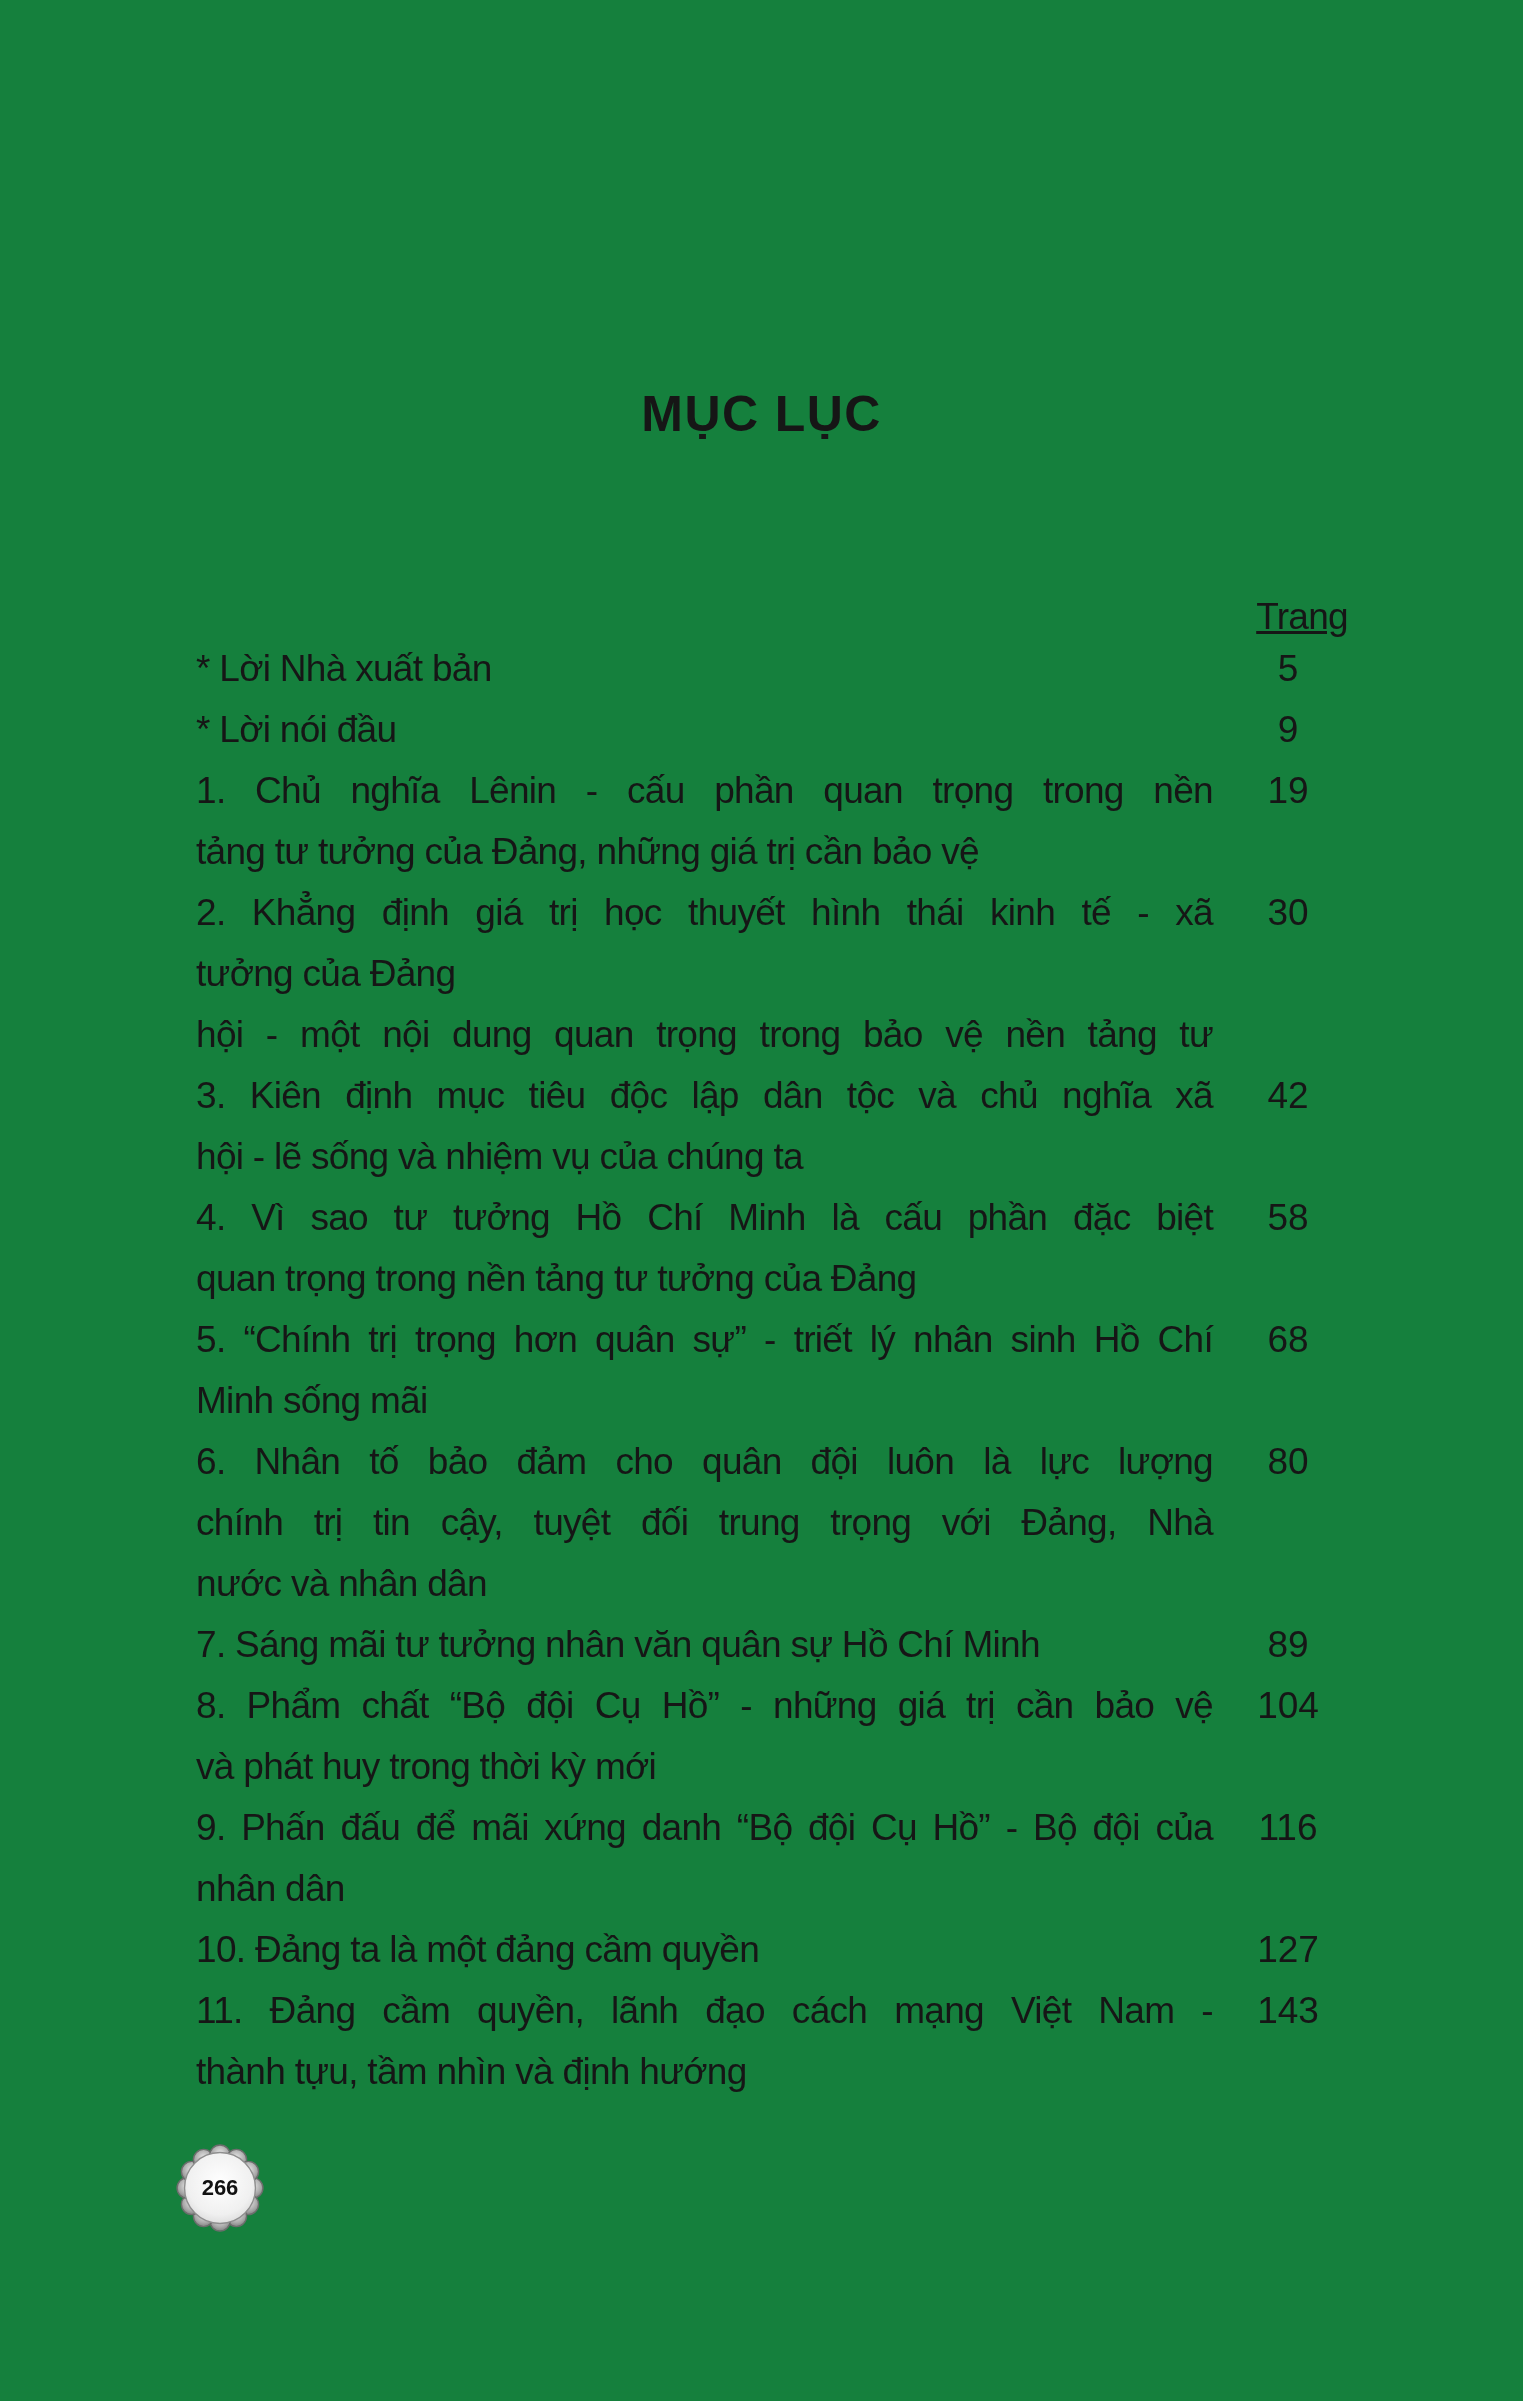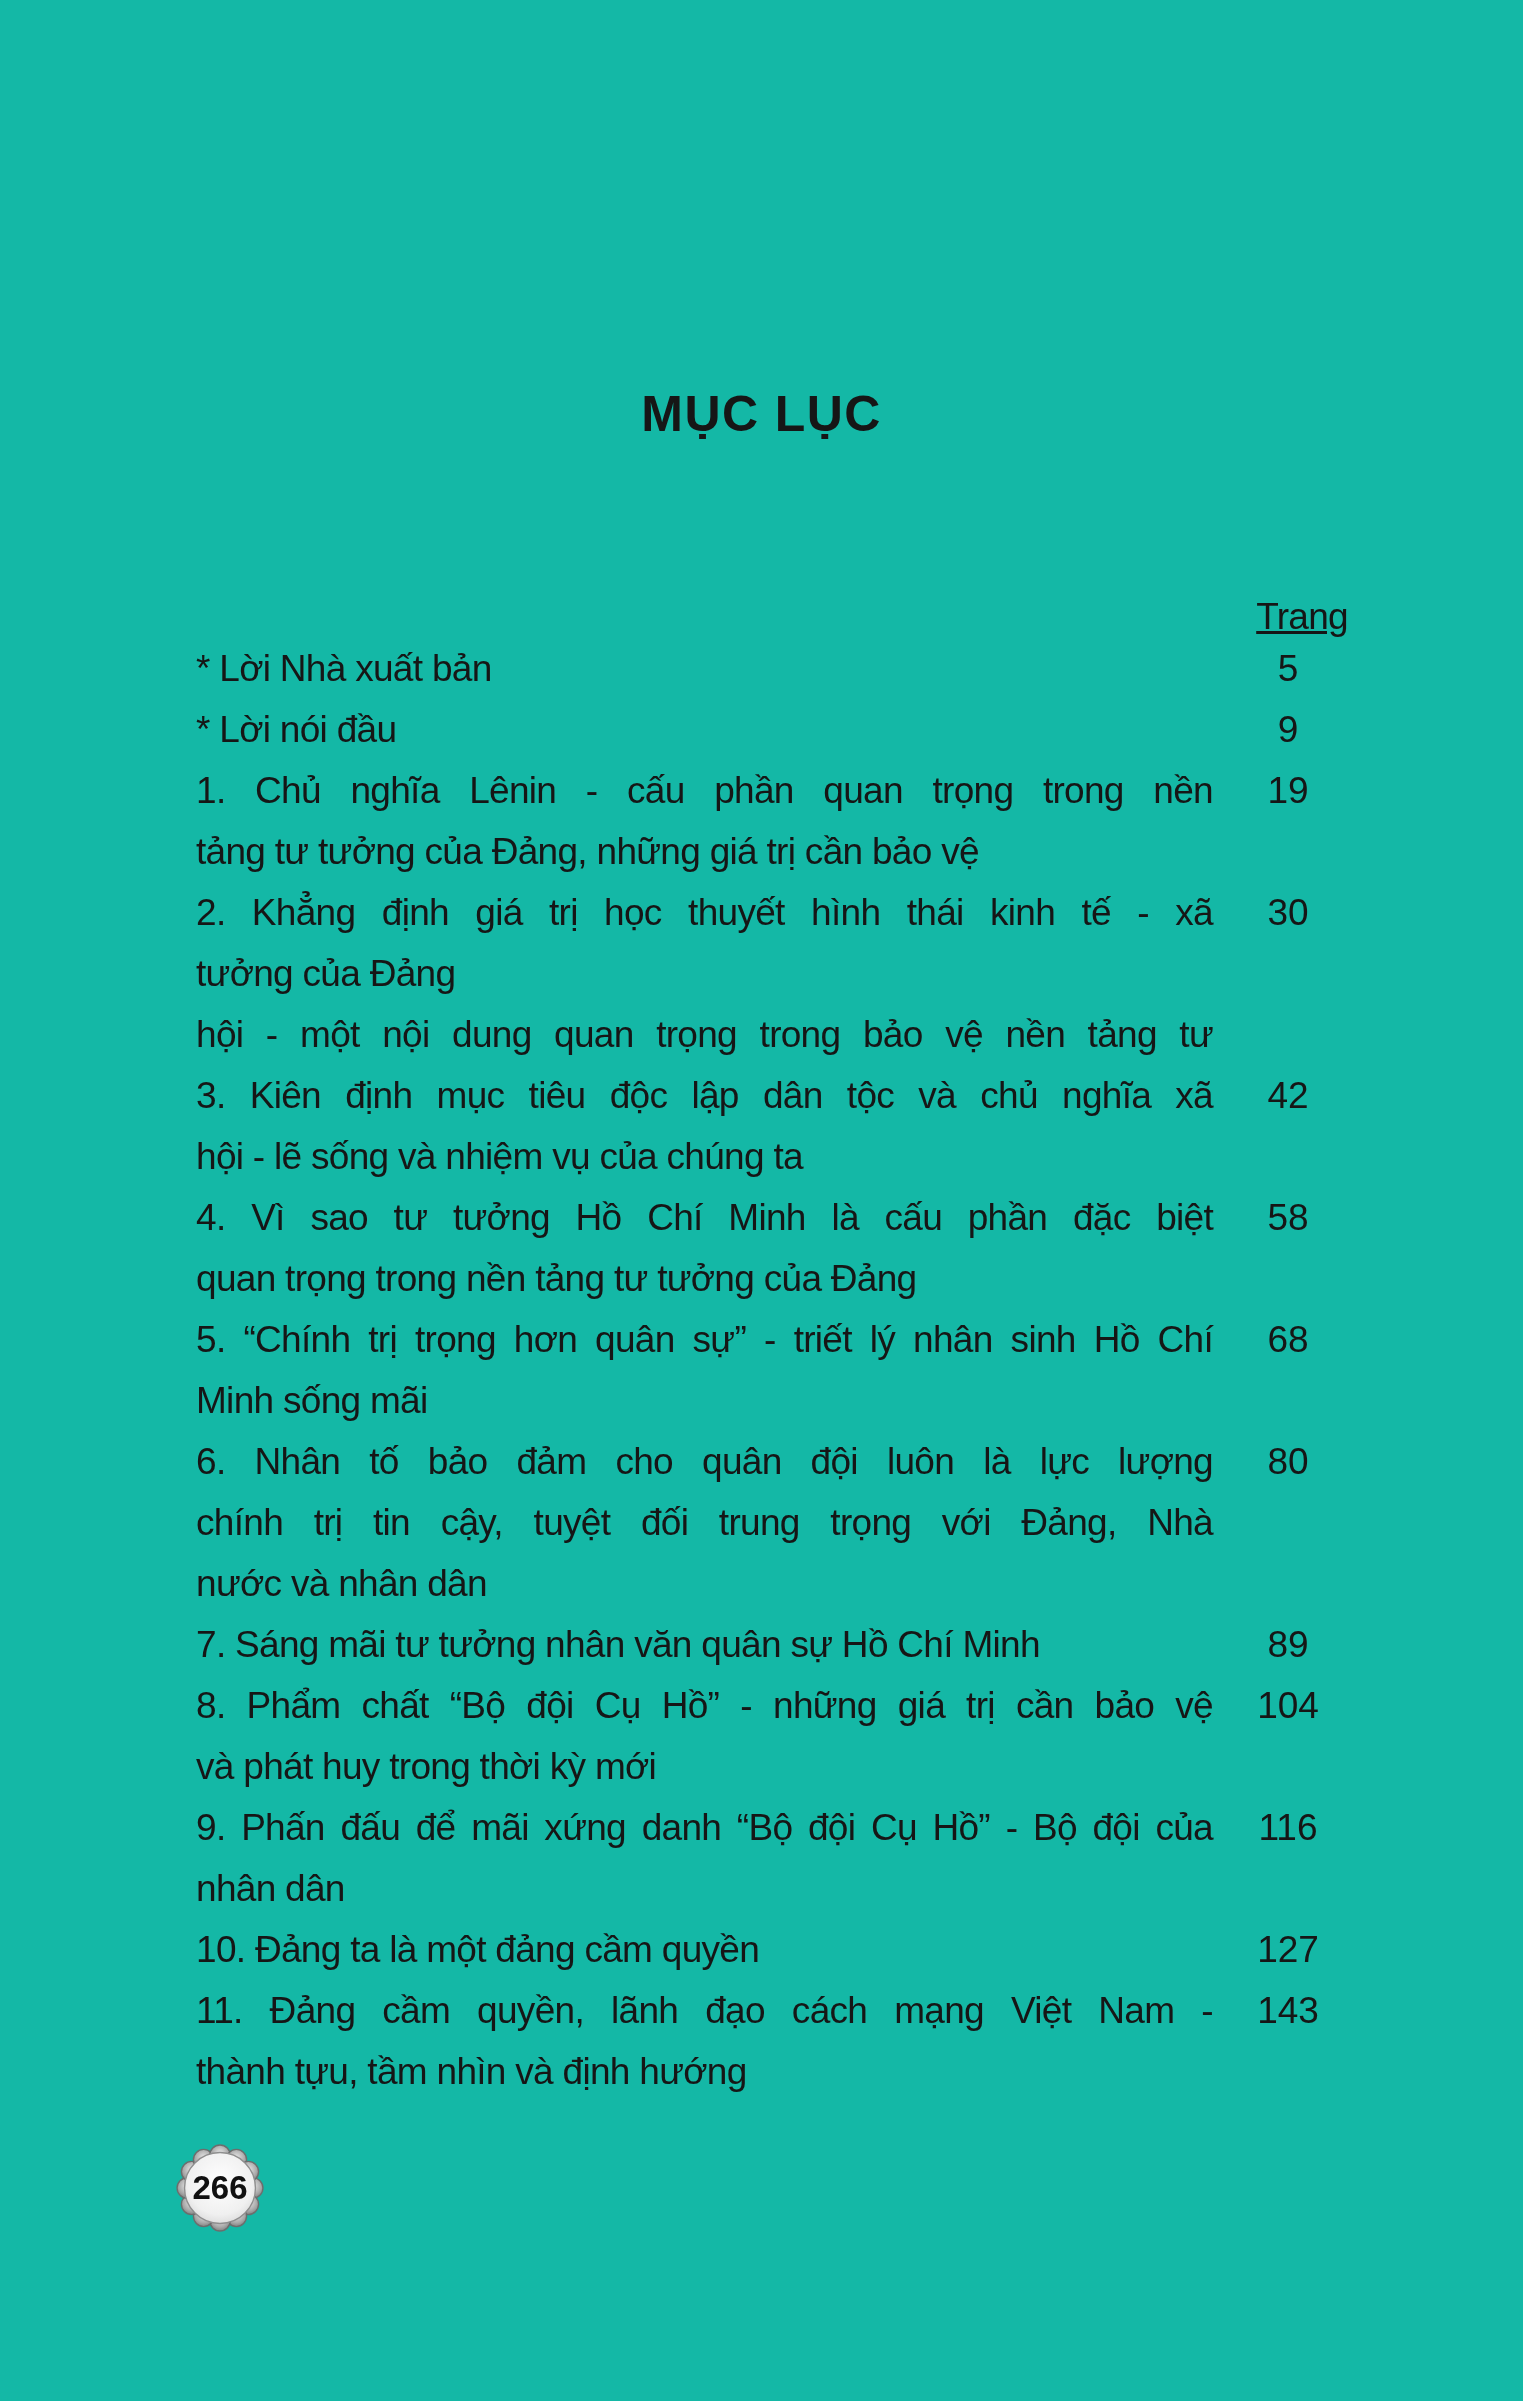--- a/index.html
+++ b/index.html
@@ -4,21 +4,21 @@
 <style>
   html, body {
     margin: 0;
     padding: 0;
     background: #ffffff;
   }
   .sheet {
     position: relative;
     width: 1523px;
     height: 2401px;
-    background: #14b8a6;
+    background: #15803d;
     color: #161616;
     font-family: "Liberation Sans", sans-serif;
     overflow: hidden;
   }
   .doc-title {
     position: absolute;
     top: 384px;
     left: 0;
     width: 100%;
     margin: 0;
@@ -85,21 +85,21 @@
   }
   .badge svg { position: absolute; left: 0; top: 0; }
   .badge-num {
     position: absolute;
     left: 0;
     top: 0;
     width: 90px;
     height: 90px;
     line-height: 90px;
     text-align: center;
-    font-size: 33px;
+    font-size: 22px;
     font-weight: bold;
     color: #111111;
   }
 </style>
 </head>
 <body>
 
 <div class="sheet">
 
   <h1 class="doc-title">MỤC LỤC</h1>

